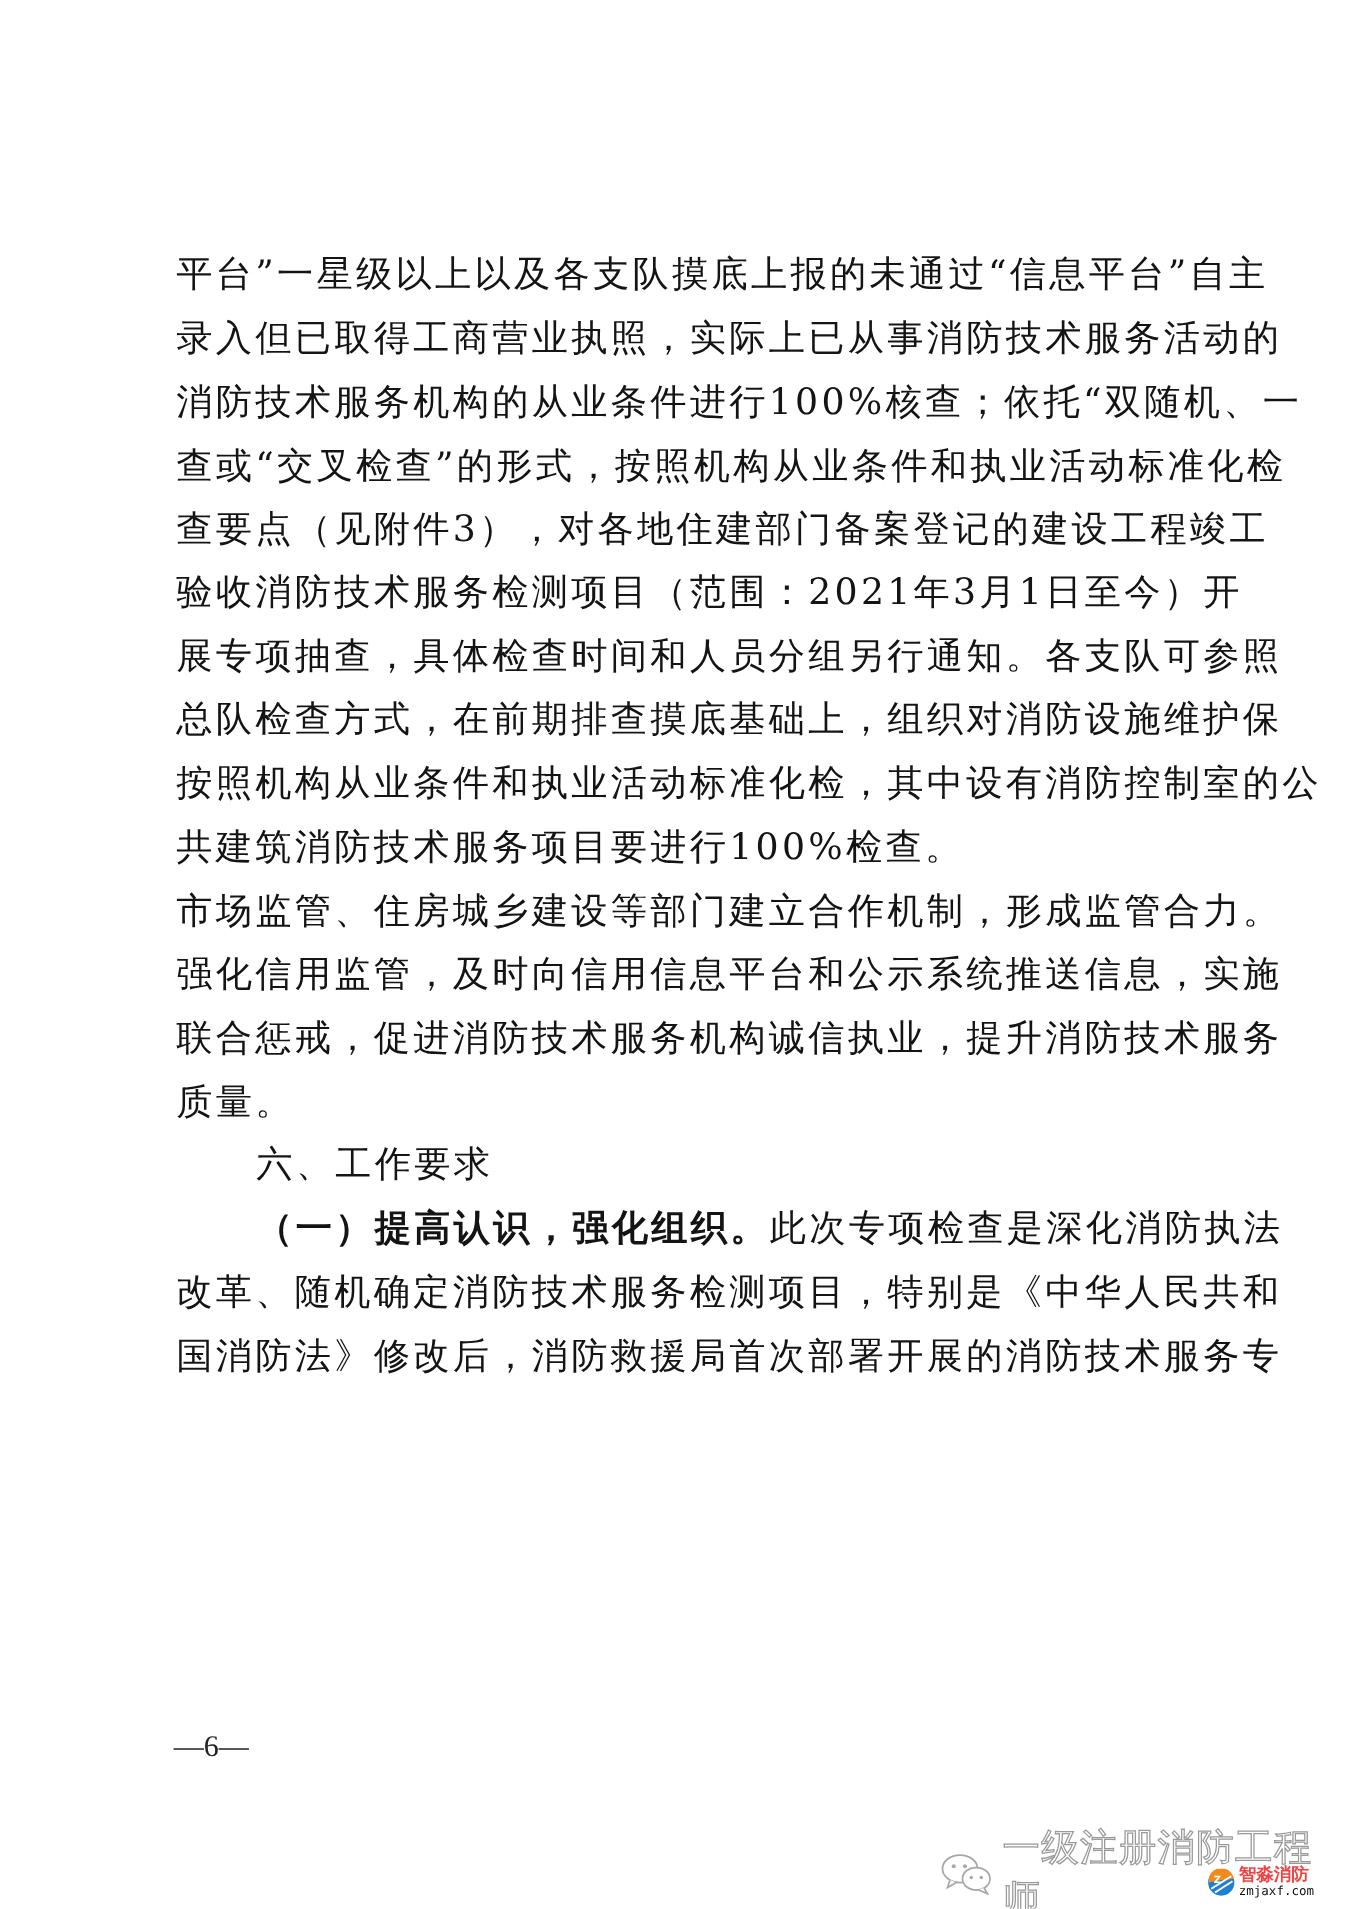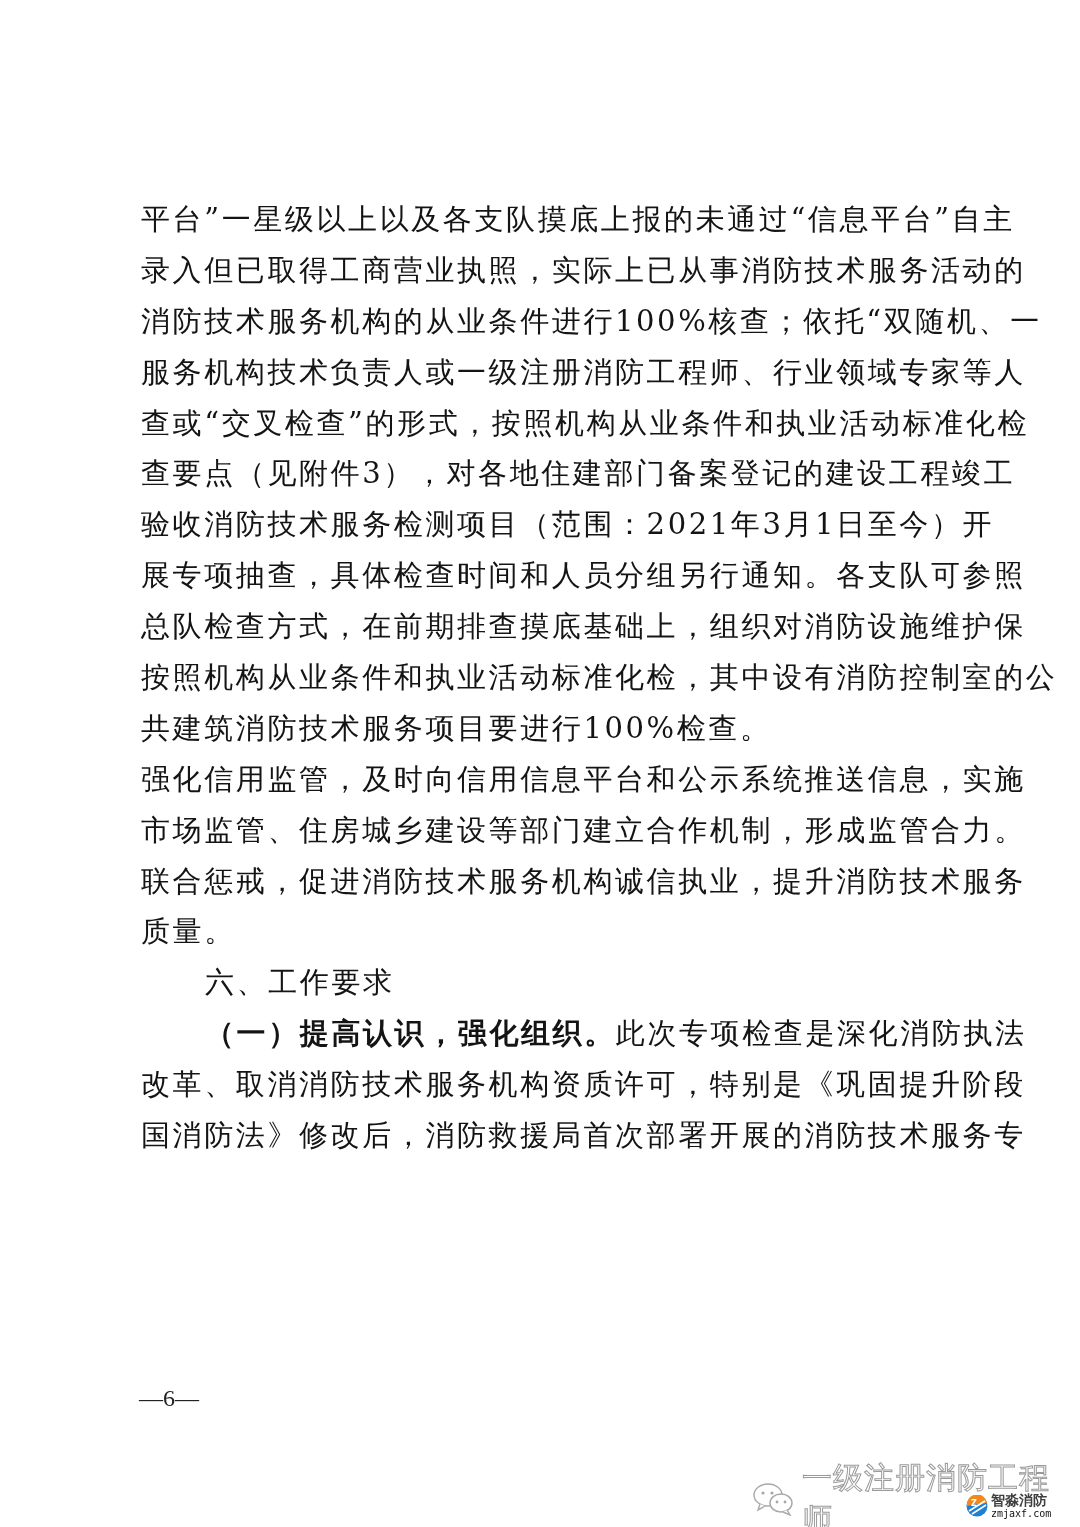--- a/index.html
+++ b/index.html
@@ -90,52 +90,51 @@
     }
     .logo-text {
       display: flex;
       flex-direction: column;
       line-height: 1;
     }
     .logo-cn {
       font-family: "DejaVu Sans", sans-serif;
       font-size: 14px;
       font-weight: bold;
-      color: #404040;
+      color: #ef4444;
     }
     .logo-url {
       font-family: "DejaVu Sans Mono", monospace;
       font-size: 10px;
       color: #111;
       margin-top: 2px;
     }
   </style>
 </head>
 <body>
 
 <div class="page">
   <div class="text-block">
     <div class="line">平台”一星级以上以及各支队摸底上报的未通过“信息平台”自主</div>
     <div class="line">录入但已取得工商营业执照，实际上已从事消防技术服务活动的</div>
     <div class="line">消防技术服务机构的从业条件进行100%核查；依托“双随机、一</div>
-    <div class="line">服务机构技术负责人或一级注册消防工程师、行业领域专家等人</div>
     <div class="line">查或“交叉检查”的形式，按照机构从业条件和执业活动标准化检</div>
     <div class="line">查要点（见附件3），对各地住建部门备案登记的建设工程竣工</div>
     <div class="line">验收消防技术服务检测项目（范围：2021年3月1日至今）开</div>
     <div class="line">展专项抽查，具体检查时间和人员分组另行通知。各支队可参照</div>
     <div class="line">总队检查方式，在前期排查摸底基础上，组织对消防设施维护保</div>
     <div class="line">按照机构从业条件和执业活动标准化检，其中设有消防控制室的公</div>
     <div class="line last">共建筑消防技术服务项目要进行100%检查。</div>
+    <div class="line">市场监管、住房城乡建设等部门建立合作机制，形成监管合力。</div>
     <div class="line">强化信用监管，及时向信用信息平台和公示系统推送信息，实施</div>
-    <div class="line">市场监管、住房城乡建设等部门建立合作机制，形成监管合力。</div>
     <div class="line">联合惩戒，促进消防技术服务机构诚信执业，提升消防技术服务</div>
     <div class="line last">质量。</div>
     <div class="line indent last">六、工作要求</div>
     <div class="line indent"><span class="bold">（一）提高认识，强化组织。</span><span>此次专项检查是深化消防执法</span></div>
-    <div class="line">改革、取消消防技术服务机构资质许可，特别是《巩固提升阶段</div>
+    <div class="line">改革、随机确定消防技术服务检测项目，特别是《中华人民共和</div>
     <div class="line">国消防法》修改后，消防救援局首次部署开展的消防技术服务专</div>
   </div>
 
   <div class="page-number">—6—</div>
 
   <div class="watermark">
     <span class="wechat-icon">
       <svg width="44" height="34" viewBox="0 0 44 34">
         <ellipse cx="16" cy="13" rx="14" ry="11" fill="#fff" stroke="#a8a8a8" stroke-width="1.4"></ellipse>
         <path d="M8 22 L6 28 L13 24" fill="#fff" stroke="#a8a8a8" stroke-width="1.4"></path>

